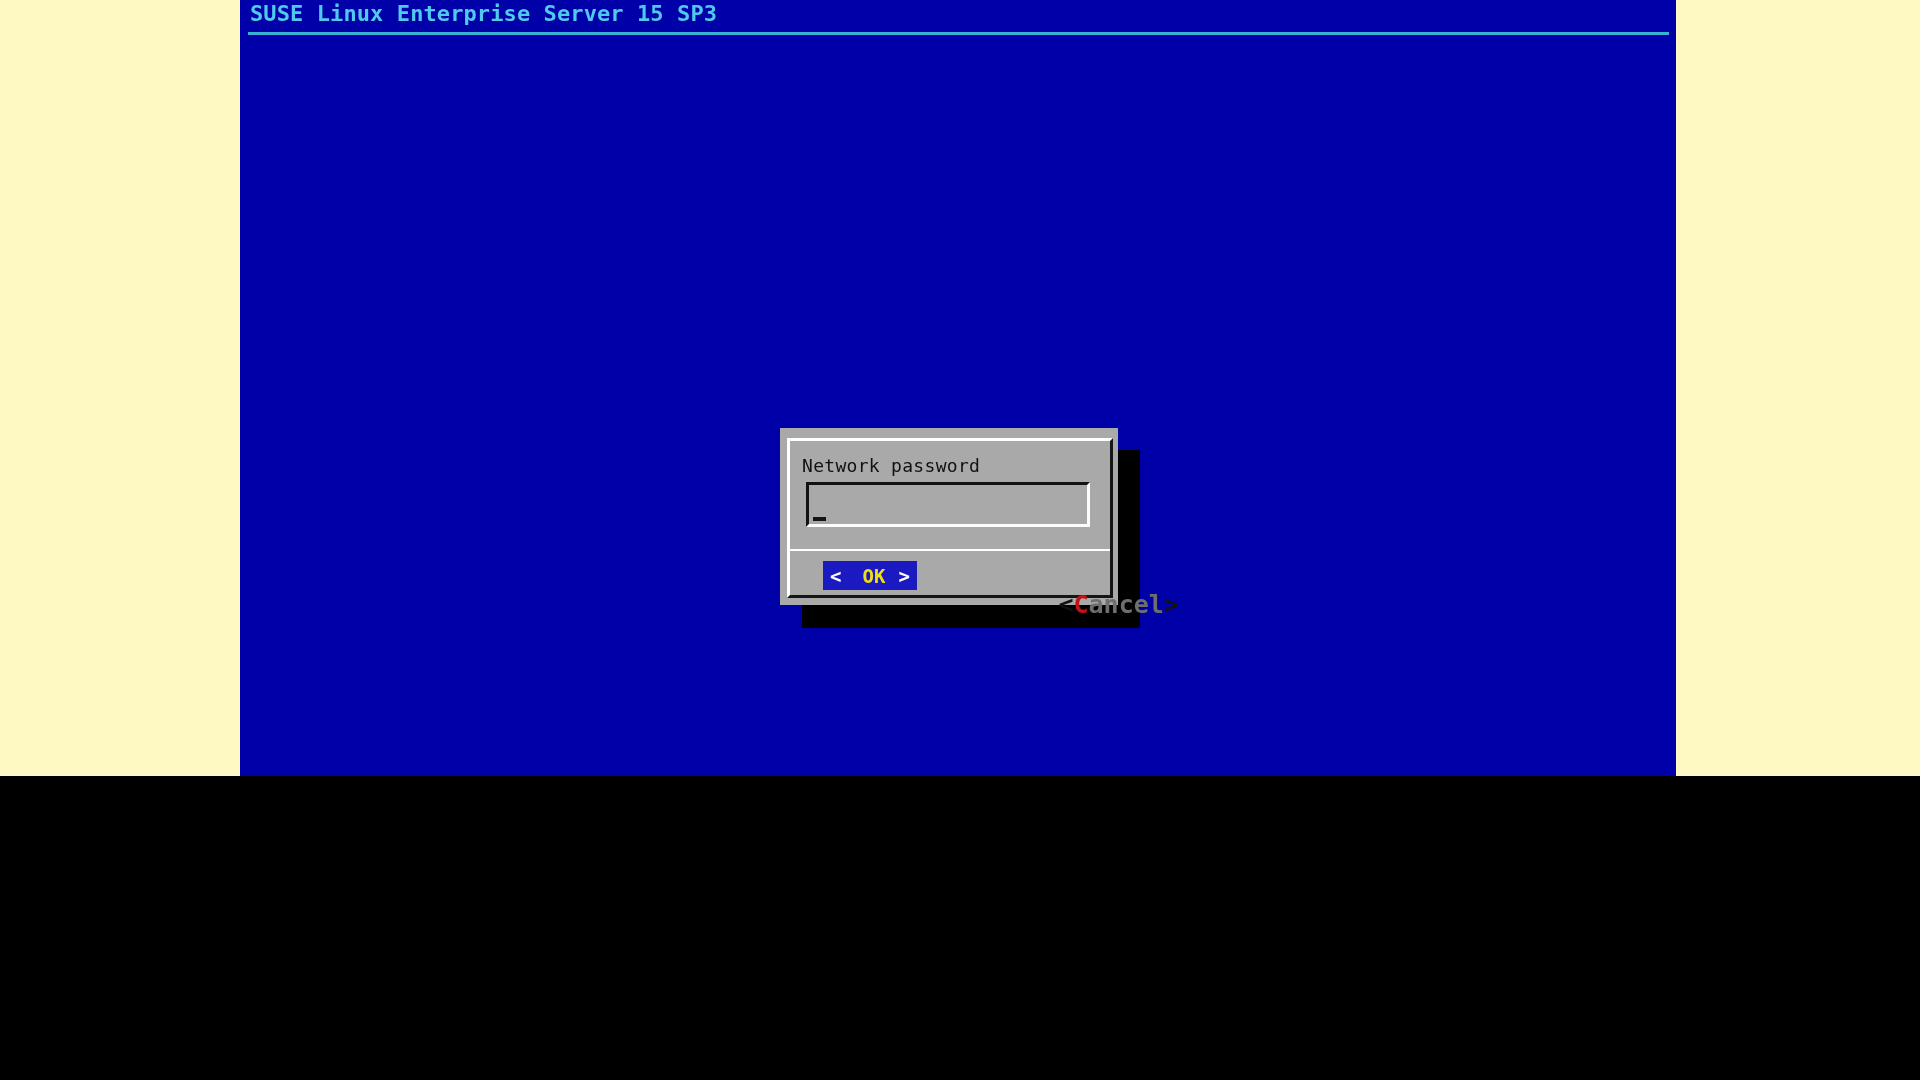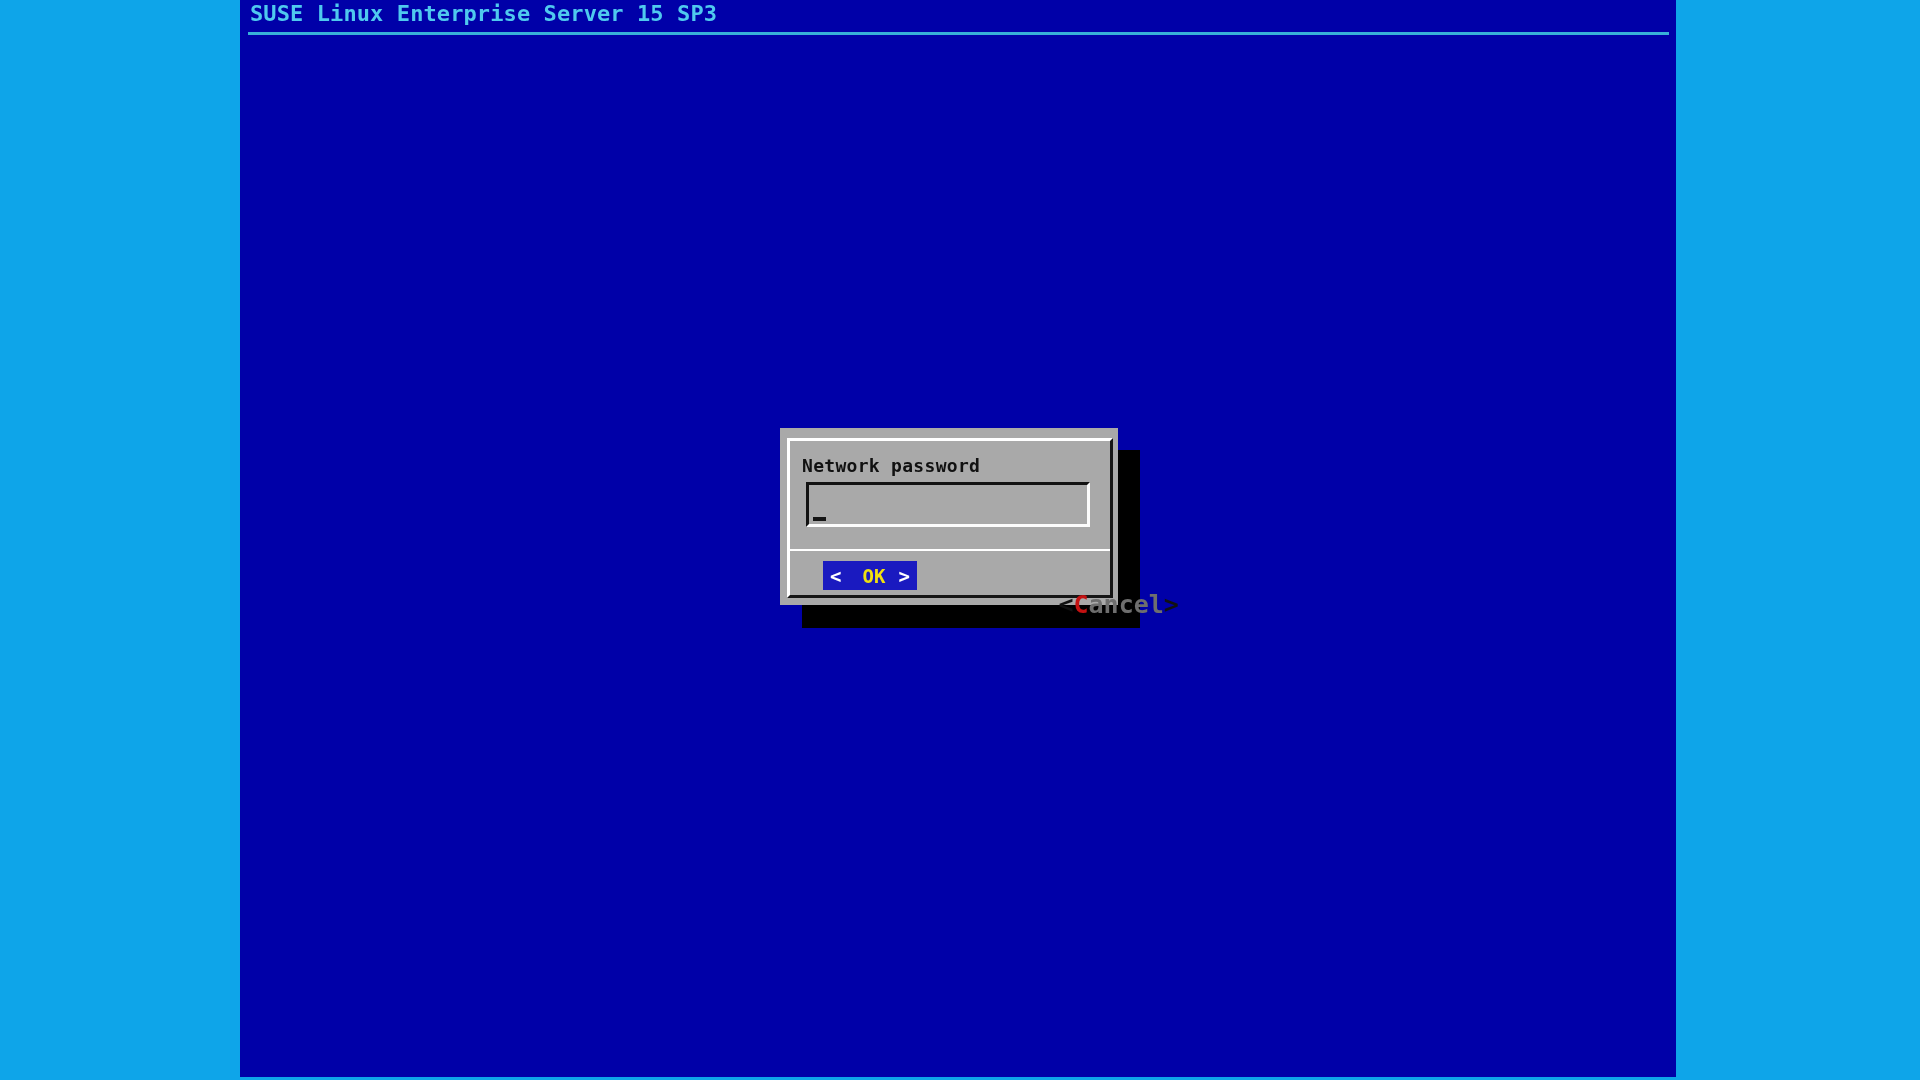--- a/index.html
+++ b/index.html
@@ -4,22 +4,22 @@
 <style>
   html, body {
     margin: 0;
     padding: 0;
     background: #000000;
     font-family: "DejaVu Sans Mono", "Liberation Mono", monospace;
   }
   #screen {
     position: relative;
     width: 1920px;
-    height: 1080px;
-    background: #0ea5e9;
+    height: 776px;
+    background: #fef9c3;
     overflow: hidden;
   }
   
   .console {
     position: absolute;
     left: 240px;
     top: 0;
     width: 1436px;
     height: 1077px;
     background: #0000A8;
@@ -69,21 +69,21 @@
     bottom: 7px;
     border: 3px solid;
     border-color: #FFFFFF #151515 #151515 #FFFFFF;
     pointer-events: none;
   }
   .dialog-title {
     position: absolute;
     left: 22px;
     top: 27px;
     font-size: 18px;
-    font-weight: bold;
+    font-weight: normal;
     letter-spacing: 0.3px;
     color: #111111;
     white-space: pre;
   }
   
   .input-field {
     position: absolute;
     left: 26px;
     top: 54px;
     width: 284px;

